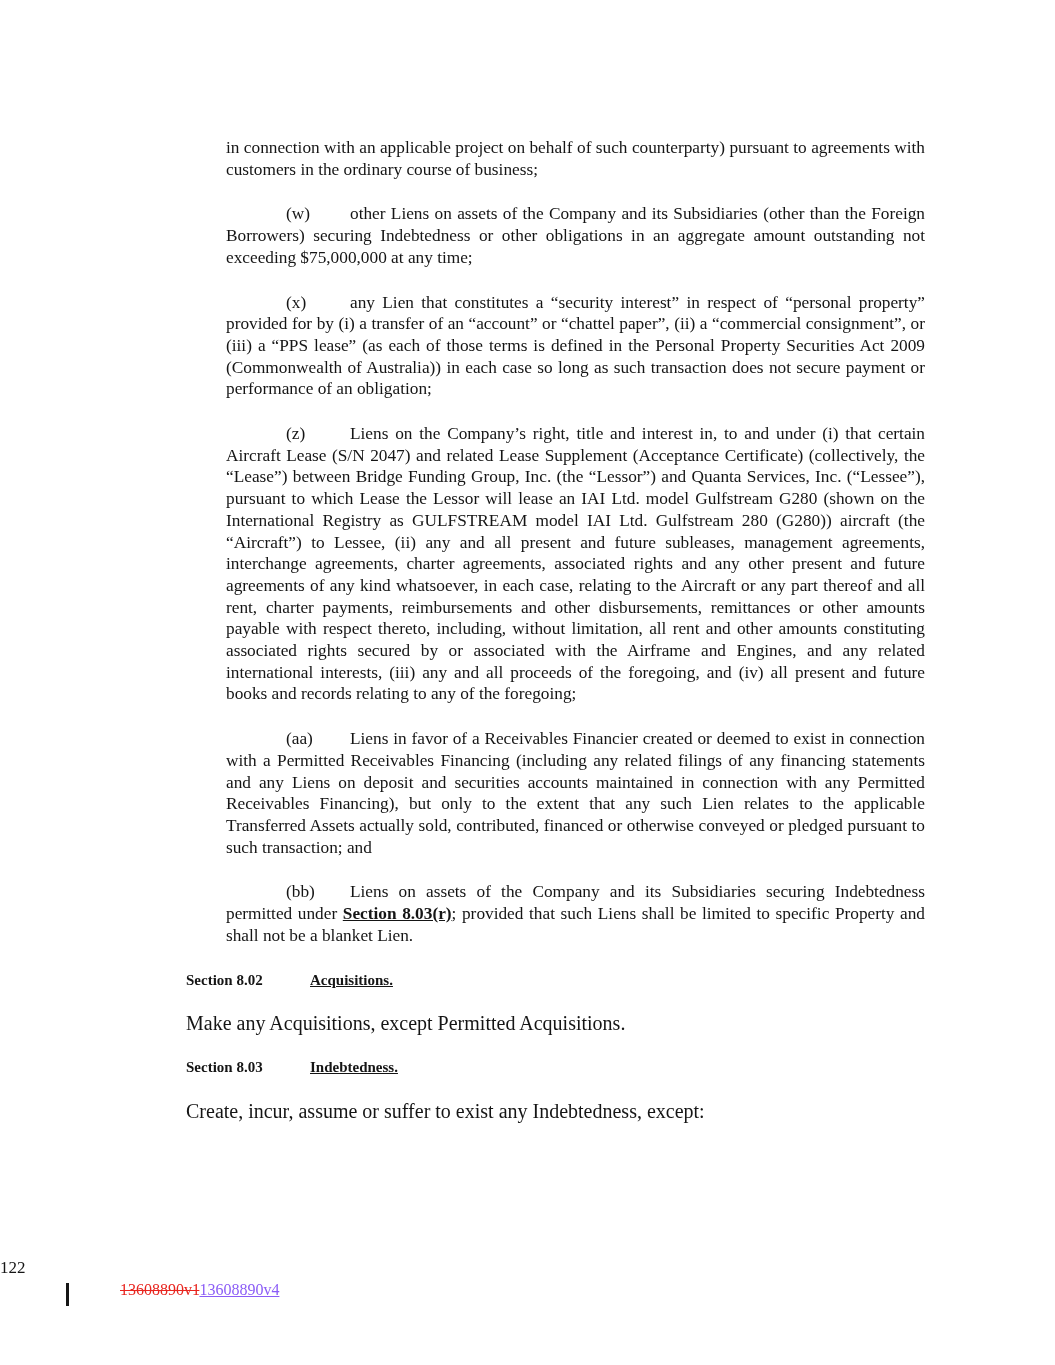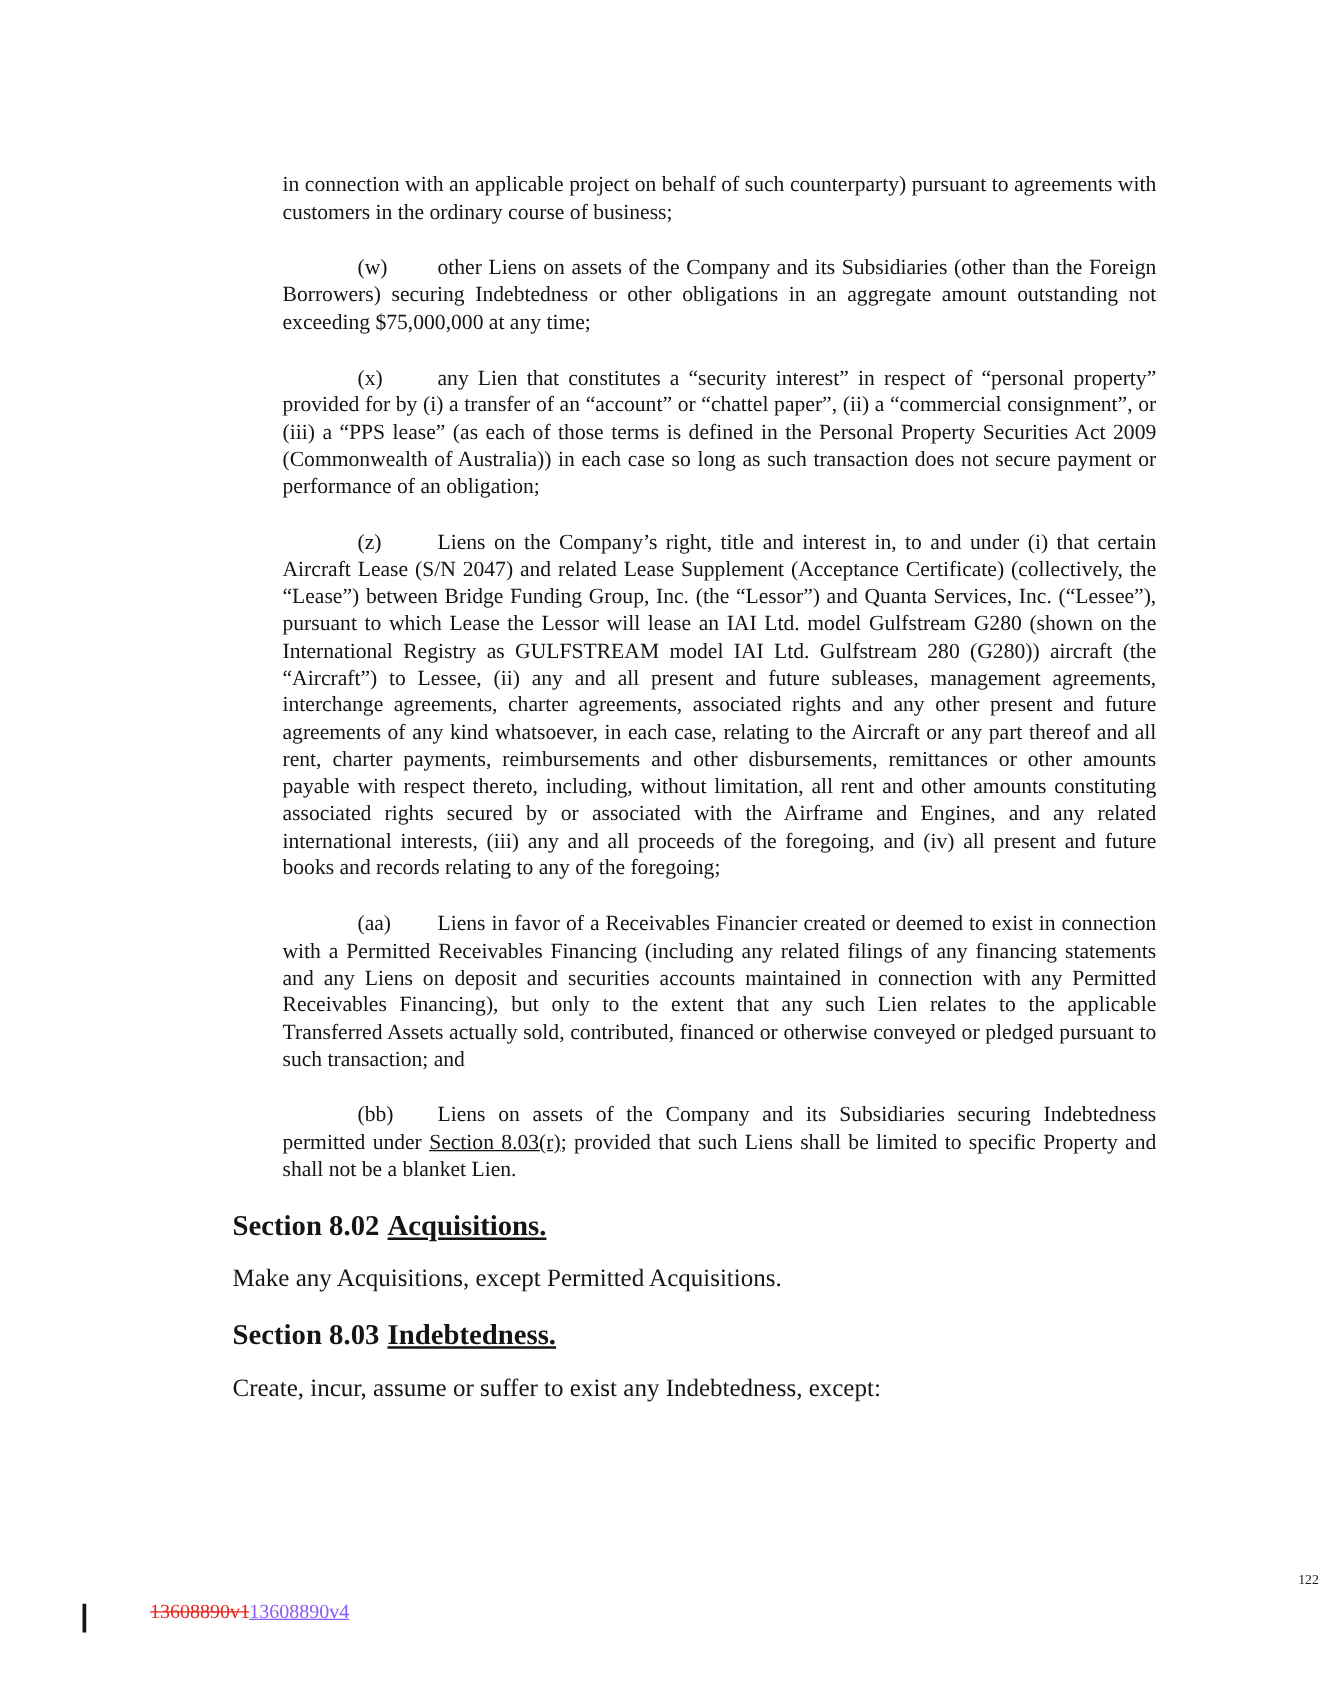--- a/index.html
+++ b/index.html
@@ -21,39 +21,39 @@
     line-height: 21.7px;
     text-align: justify;
     margin-bottom: 23px;
   }
   .par-label {
     display: inline-block;
     width: 124px;
     padding-left: 60px;
   }
   .intro-par { text-indent: 0; }
-  .ref-link { text-decoration: underline; }
+  .ref-link { text-decoration: underline; font-weight: bold; }
   .heading {
-    font-size: 23px;
+    font-size: 15px;
     line-height: 21.7px;
     font-weight: bold;
     margin-bottom: 22px;
   }
   .heading .sec-num { display: inline-block; width: 124px; }
   .heading .sec-title { text-decoration: underline; }
   .sec-body {
     font-size: 20px;
     line-height: 21.7px;
     margin-bottom: 22px;
   }
   .footer-page-number {
     position: absolute;
     top: 1258px; left: 0; width: 1055px;
-    text-align: right;
-    font-size: 11px;
+    text-align: left;
+    font-size: 17px;
   }
   .change-bar {
     position: absolute;
     left: 66px; top: 1283px;
     width: 3px; height: 23px;
     background: #161616;
   }
   .doc-ids {
     position: absolute;
     left: 120px; top: 1281px;

